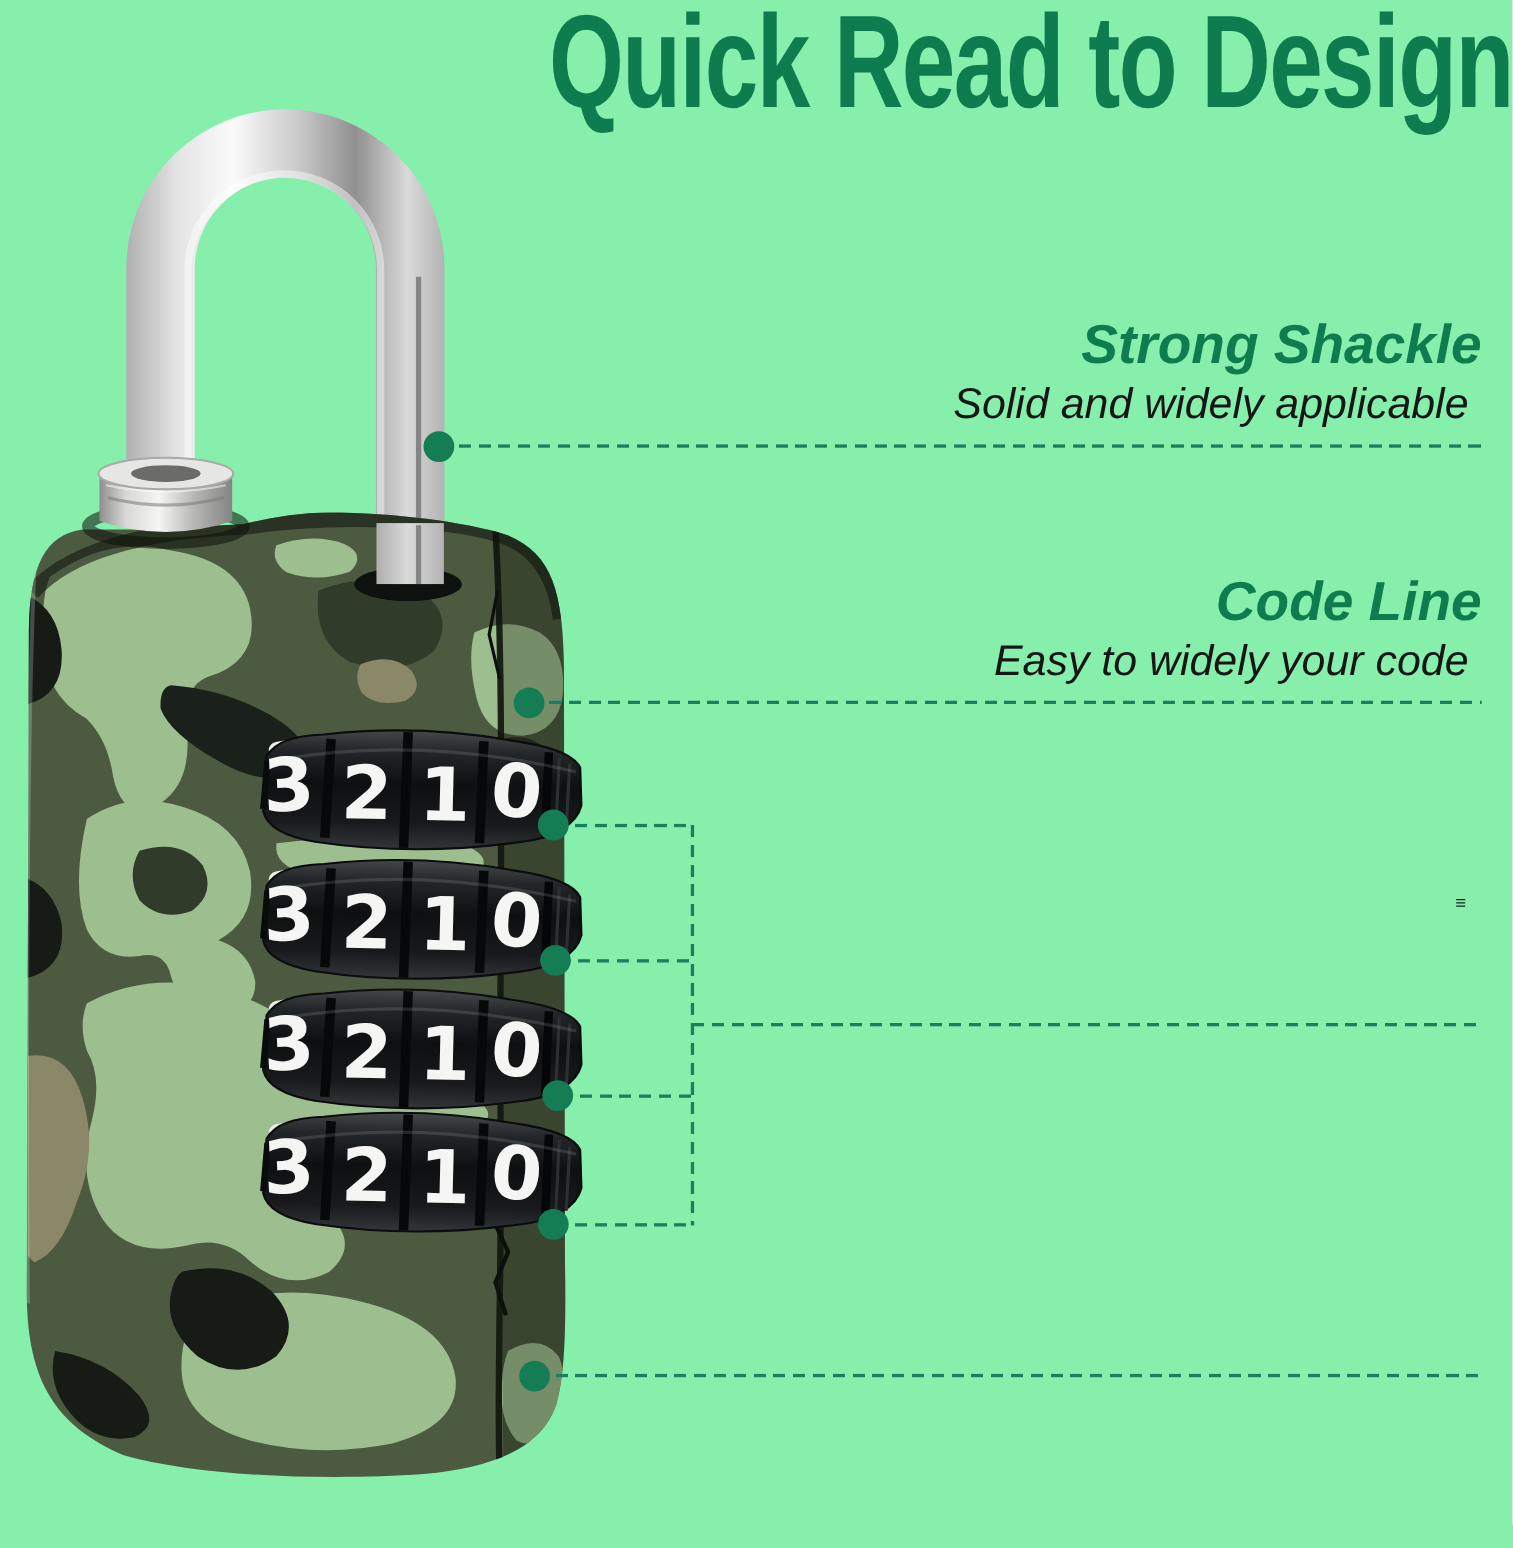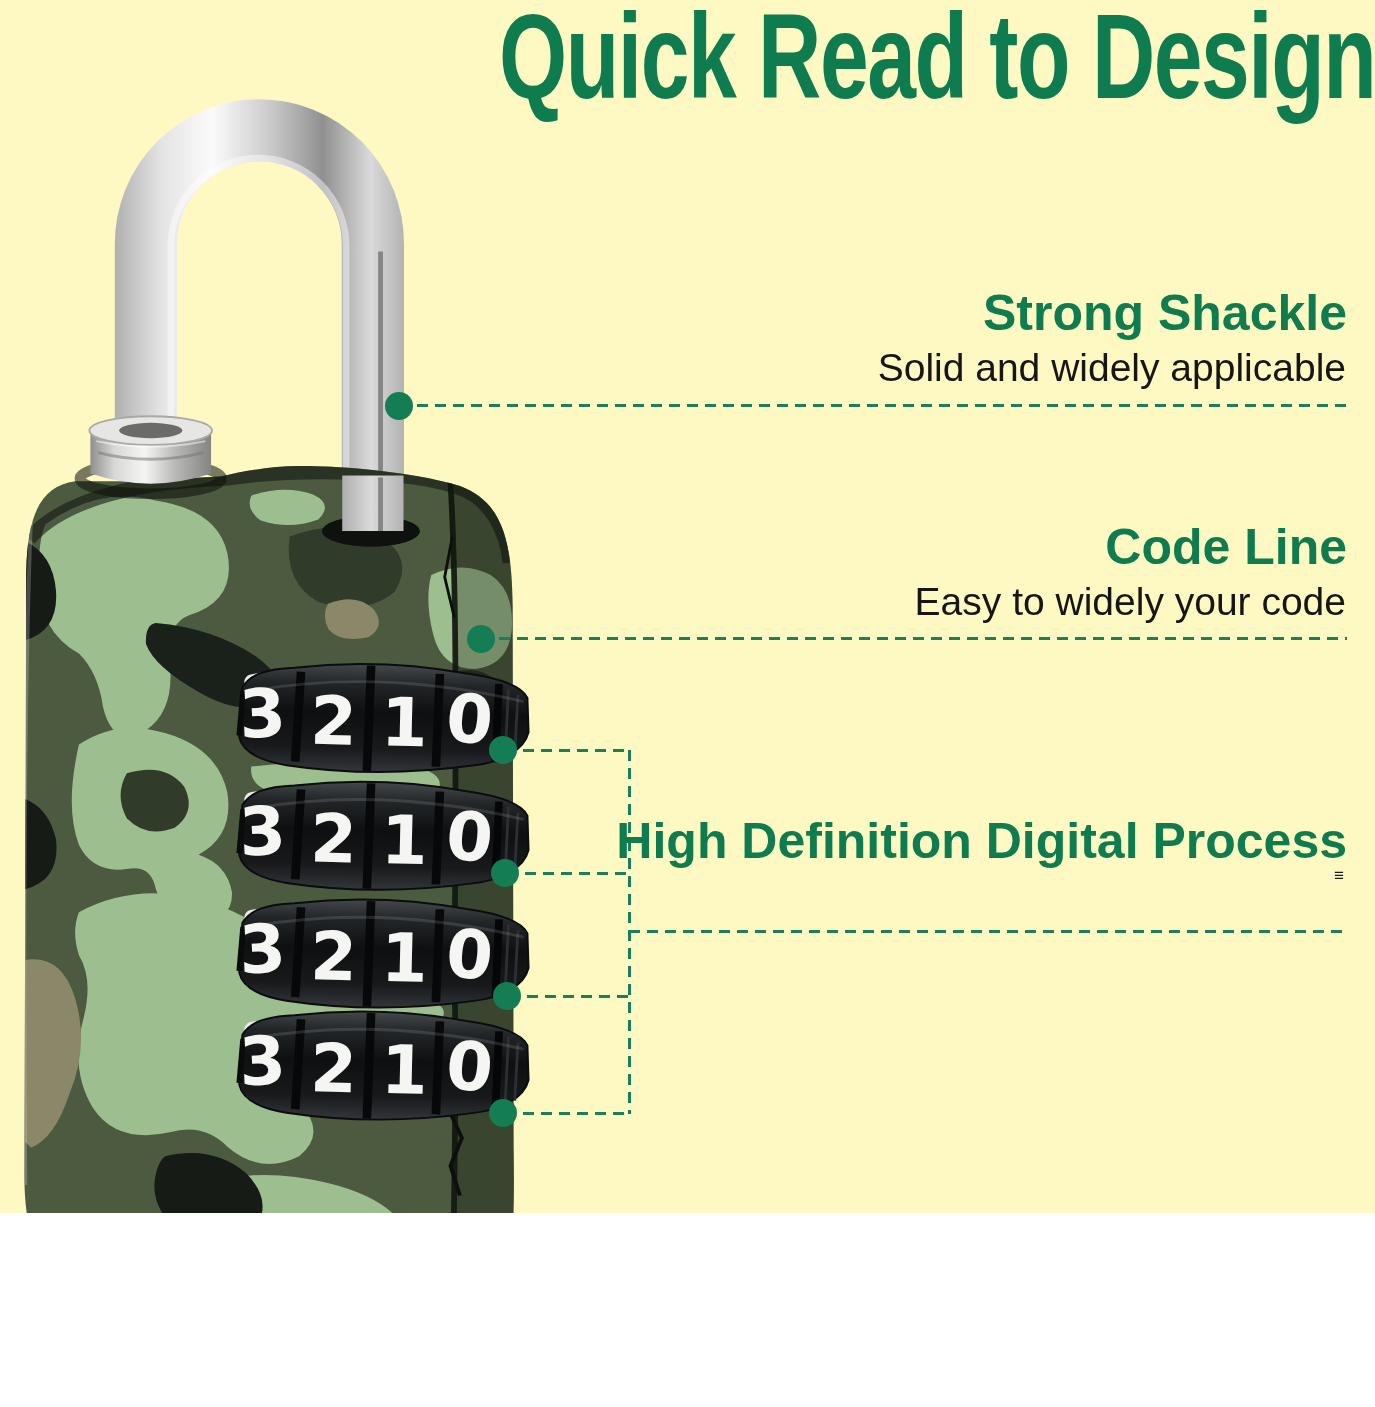--- a/index.html
+++ b/index.html
@@ -1,33 +1,33 @@
 <!DOCTYPE html>
 <html><head>
 <meta charset="utf-8">
 <style>
   html,body{margin:0;padding:0;background:#ffffff;}
   .canvas{
-    position:relative;width:1375px;height:1213px;background:#fef9c3;
+    position:relative;width:1375px;height:1407px;background:#86efac;
     overflow:hidden;font-family:"Liberation Sans", sans-serif;
   }
   
   .title{
     position:absolute;top:-4px;right:0px;margin:0;white-space:nowrap;
     font-size:120px;font-weight:bold;letter-spacing:-2px;line-height:1.0;
     color:#0e7c4f;transform:scaleX(.73);transform-origin:100% 0;
   }
   
-  .callout{position:absolute;right:28px;text-align:right;}
+  .callout{position:absolute;right:28px;text-align:right;font-style:italic;}
   .callout h2{
     margin:0;font-size:50px;font-weight:bold;color:#0e7c4f;line-height:1.1;
     white-space:nowrap;
   }
   .callout p{
-    margin:6px 1px 0 0;font-size:39px;color:#161616;line-height:1.1;
+    margin:6px 12px 0 0;font-size:39px;color:#161616;line-height:1.1;
     white-space:nowrap;
   }
   .sub-row{display:flex;justify-content:flex-end;align-items:flex-start;}
   .mini-mark{
     font-size:17px;color:#1a1a1a;position:relative;top:-8px;margin-right:2px;
     line-height:1;
   }
   
   .dash{
     position:absolute;height:3px;
@@ -244,21 +244,20 @@
     <h2>Strong Shackle</h2>
     <p>Solid and widely applicable</p>
   </section>
 
   <section class="callout" style="top:520px">
     <h2>Code Line</h2>
     <p>Easy to widely your code</p>
   </section>
 
   <section class="callout" style="top:814px">
-    <h2>High Definition Digital Process</h2>
     <p>
       <span class="sub-row">
         <span class="mini-mark">≡</span>
       </span>
     </p>
   </section>
 
   <section class="callout" style="top:1120px">
   </section>
 

